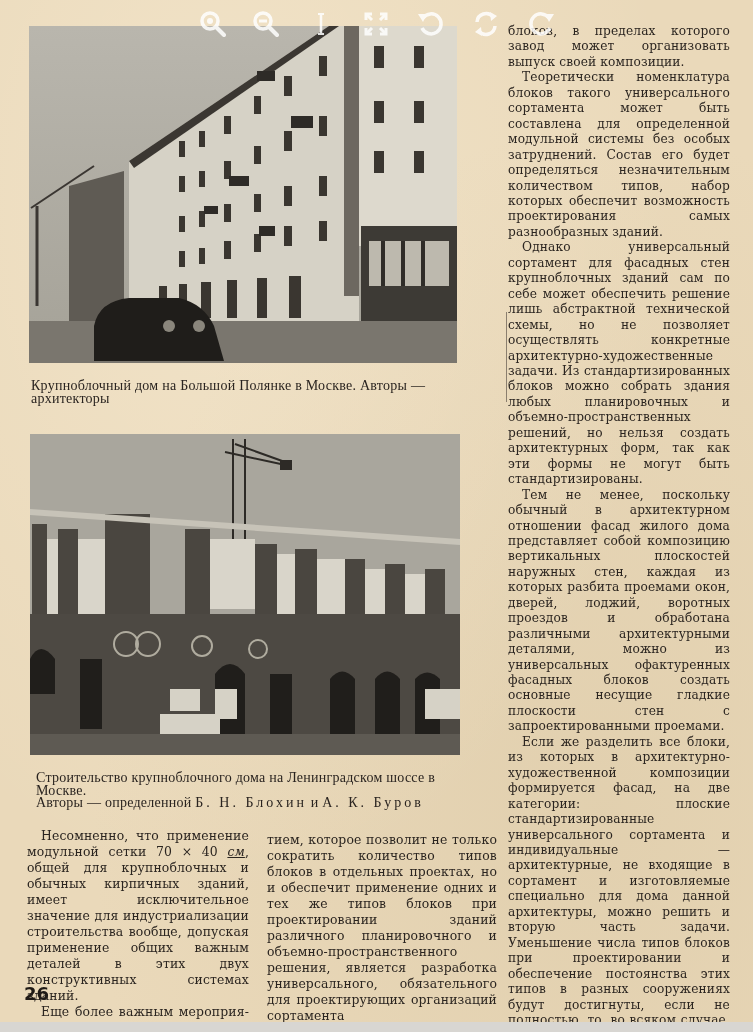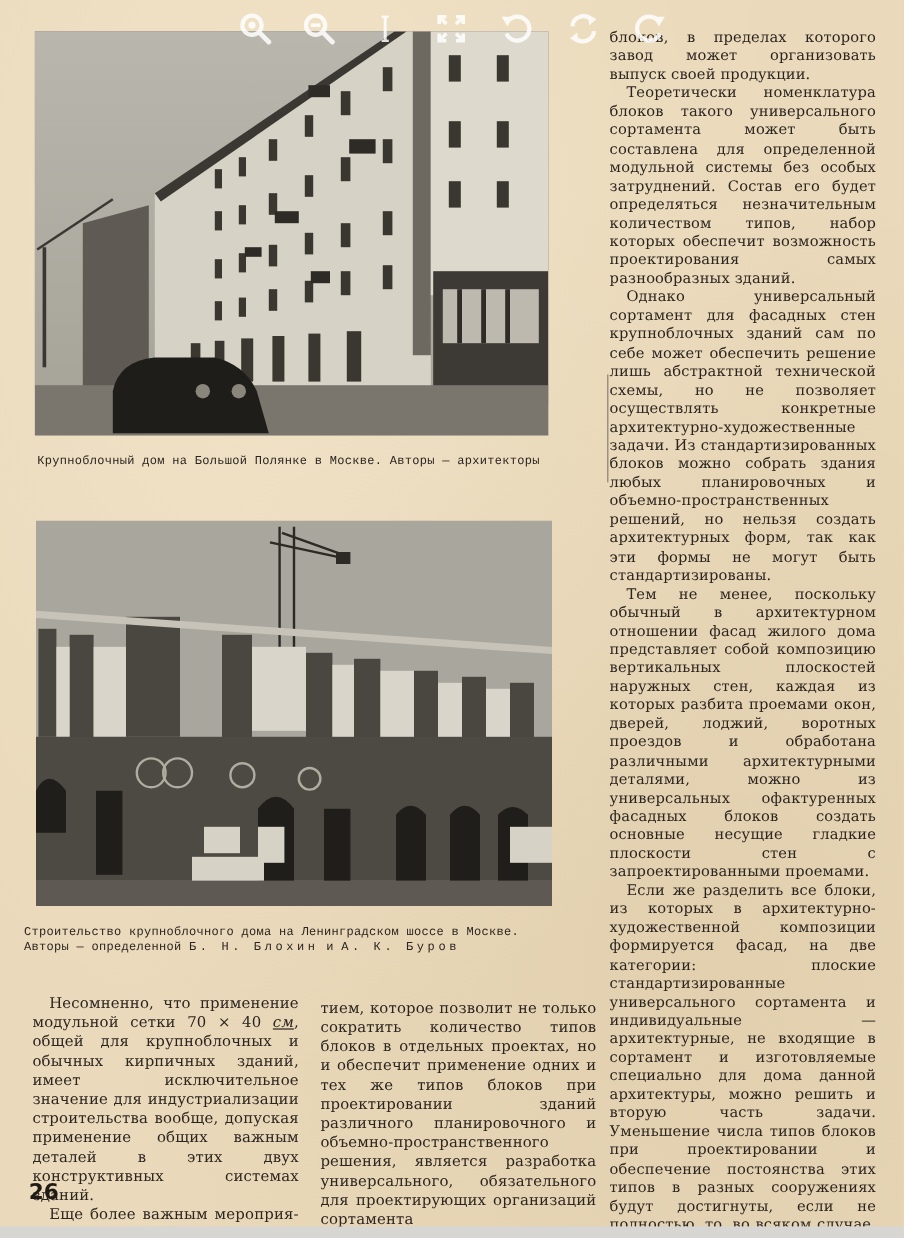--- a/index.html
+++ b/index.html
@@ -1,21 +1,21 @@
 <!DOCTYPE html>
 <html><head>
 <meta charset="utf-8">
 <style>
   html,body{margin:0;padding:0;}
   body{width:753px;height:1032px;overflow:hidden;background:#e6d6b8;font-family:"DejaVu Serif","Liberation Serif",serif;color:#2b2520;position:relative;}
   .page{position:absolute;left:0;top:0;width:753px;height:1022px;background:#ead9ba;background-image:radial-gradient(ellipse at 30% 20%,rgba(255,245,225,.35),transparent 60%),radial-gradient(ellipse at 80% 80%,rgba(200,180,140,.25),transparent 60%);}
   .bottom-bar{position:absolute;left:0;top:1022px;width:753px;height:10px;background:#d8d6d2;}
   .photo{position:absolute;overflow:hidden;background:#9a968c;}
   .photo svg{display:block;}
-  .caption{position:absolute;font-size:10px;line-height:12.5px;letter-spacing:.25px;color:#2a2420;font-family:Liberation Mono, monospace;}
+  .caption{position:absolute;font-size:14px;line-height:12.5px;letter-spacing:.25px;color:#2a2420;font-family:Liberation Serif, serif;}
   .caption .sp{letter-spacing:3px;}
   .col{position:absolute;font-size:12.4px;line-height:16px;letter-spacing:.15px;text-align:justify;color:#2b2520;}
   .col p{margin:0;text-indent:14px;}
   .col p.noind{text-indent:0;}
   .page-num{position:absolute;left:24px;top:983px;font-size:18px;font-weight:bold;font-family:"DejaVu Sans","Liberation Sans",sans-serif;color:#1f1a16;}
   .toolbar{position:absolute;left:195px;top:6px;height:36px;width:370px;}
   .tb{position:absolute;top:0;width:36px;height:36px;cursor:pointer;opacity:.85;}
   .tb svg{width:36px;height:36px;}
   .margin-line{position:absolute;left:506px;top:312px;width:1px;height:90px;background:#8a7e6e;}
   i.it{font-style:italic;text-decoration:underline;}
@@ -169,36 +169,36 @@
       <g fill="#d6d2c6">
           <rect x="140" y="255" width="30" height="22"></rect>
           <rect x="185" y="255" width="22" height="30"></rect>
           <rect x="130" y="280" width="60" height="20"></rect>
           <rect x="395" y="255" width="35" height="30"></rect>
         </g>
       <rect x="0" y="300" width="430" height="21" fill="#5e5a53"></rect>
     </svg>
   </div>
 
-  <div class="caption" style="left:20px;top:772px;width:440px;">
+  <div class="caption" style="left:36px;top:772px;width:440px;">
     <div>Строительство крупноблочного дома на Ленинградском шоссе в Москве.</div>
     <div><span>Авторы — определенной </span><span class="sp">Б. Н. Блохин</span><span> и </span><span class="sp">А. К. Буров</span></div>
   </div>
 
   <div class="col" style="left:27px;top:828px;width:222px;">
     <p><span>Несомненно, что применение модульной сетки 70 × 40 </span><i class="it">см</i><span>, общей для крупноблочных и обычных кирпичных зданий, имеет исключительное значение для индустриализации строительства вообще, допуская применение общих важным деталей в этих двух конструктивных системах зданий.</span></p>
     <p style="text-align:justify;text-align-last:justify;">Еще более важным мероприя-</p>
   </div>
 
   <div class="col" style="left:267px;top:832px;width:230px;">
     <p class="noind">тием, которое позволит не только сократить количество типов блоков в отдельных проектах, но и обеспечит применение одних и тех же типов блоков при проектировании зданий различного планировочного и объемно-пространственного решения, является разработка универсального, обязательного для проектирующих организаций сортамента</p>
   </div>
 
   <div class="col" style="left:508px;top:24px;width:222px;font-size:12.2px;line-height:15.45px;">
-    <p class="noind">блоков, в пределах которого завод может организовать выпуск своей продукции.</p>
+    <p class="noind">блоков, в пределах которого завод может организовать выпуск своей композиции.</p>
     <p>Теоретически номенклатура блоков такого универсального сортамента может быть составлена для определенной модульной системы без особых затруднений. Состав его будет определяться незначительным количеством типов, набор которых обеспечит возможность проектирования самых разнообразных зданий.</p>
     <p>Однако универсальный сортамент для фасадных стен крупноблочных зданий сам по себе может обеспечить решение лишь абстрактной технической схемы, но не позволяет осуществлять конкретные архитектурно-художественные задачи. Из стандартизированных блоков можно собрать здания любых планировочных и объемно-пространственных решений, но нельзя создать архитектурных форм, так как эти формы не могут быть стандартизированы.</p>
     <p>Тем не менее, поскольку обычный в архитектурном отношении фасад жилого дома представляет собой композицию вертикальных плоскостей наружных стен, каждая из которых разбита проемами окон, дверей, лоджий, воротных проездов и обработана различными архитектурными деталями, можно из универсальных офактуренных фасадных блоков создать основные несущие гладкие плоскости стен с запроектированными проемами.</p>
     <p>Если же разделить все блоки, из которых в архитектурно-художественной композиции формируется фасад, на две категории: плоские стандартизированные универсального сортамента и индивидуальные — архитектурные, не входящие в сортамент и изготовляемые специально для дома данной архитектуры, можно решить и вторую часть задачи. Уменьшение числа типов блоков при проектировании и обеспечение постоянства этих типов в разных сооружениях будут достигнуты, если не полностью, то, во всяком случае, в пределах практических потребностей крупноблочного строительства.</p>
 
   </div>
 
   <div class="margin-line"></div>
 
   <div class="page-num">26</div>

